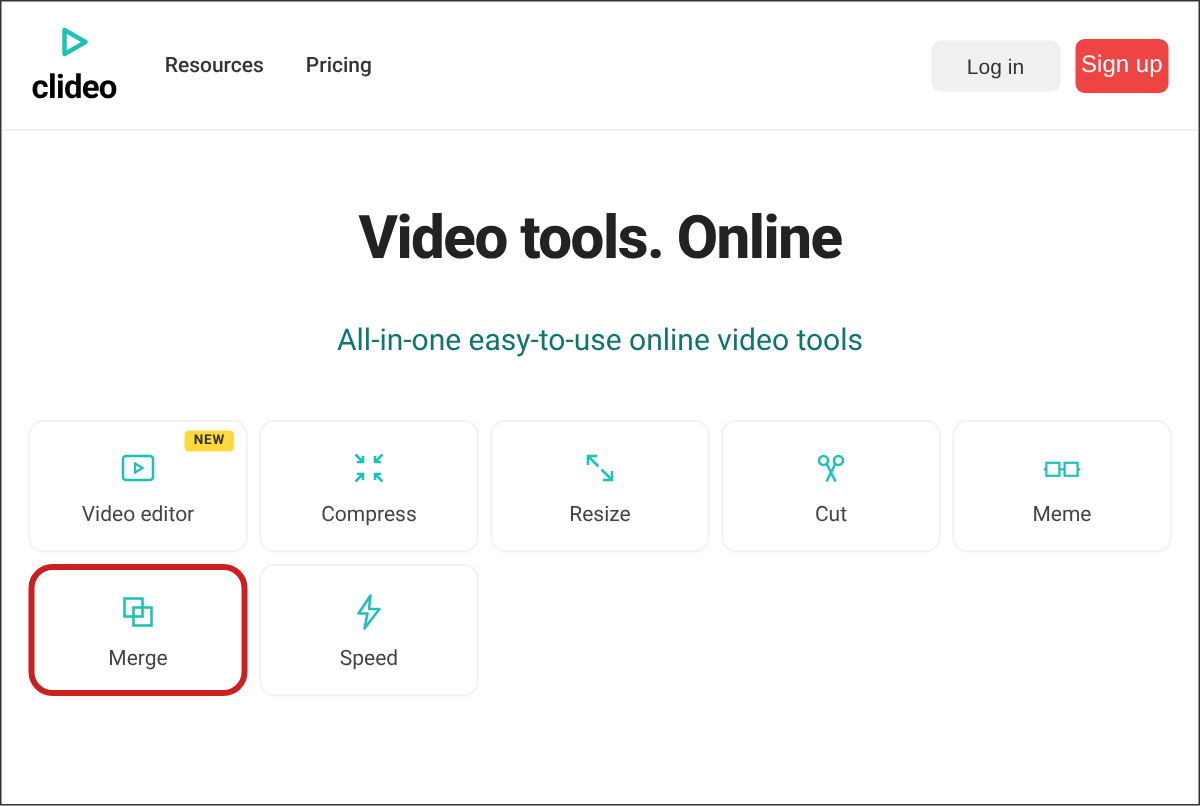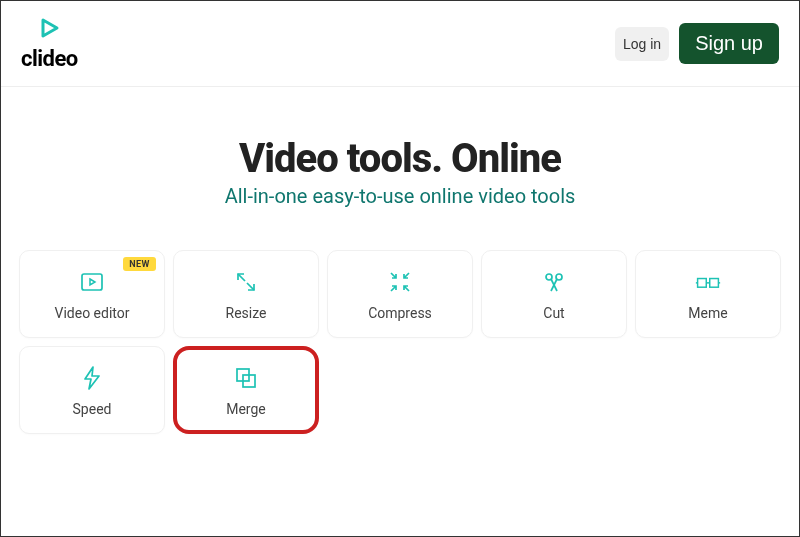--- a/index.html
+++ b/index.html
@@ -50,45 +50,45 @@
       margin-left: auto;
       display: flex;
       gap: 10px;
       align-items: center;
     }
     .login-btn {
       background: #f0f0f0;
       border: none;
       color: #333;
       font-size: 14px;
-      padding: 9px 8px;
+      padding: 9px 24px;
       border-radius: 6px;
       cursor: pointer;
       font-weight: 500;
     }
     .signup-btn {
-      background: #14532d;
+      background: #ef4444;
       border: none;
       color: #fff;
-      font-size: 20px;
-      padding: 9px 16px;
+      font-size: 16px;
+      padding: 9px 4px;
       border-radius: 6px;
       cursor: pointer;
       font-weight: 500;
     }
     .hero {
       text-align: center;
       padding: 48px 20px 30px;
     }
     .hero-title {
       font-size: 40px;
       font-weight: 800;
       color: #222;
       letter-spacing: -1px;
-      margin-bottom: 2px;
+      margin-bottom: 32px;
     }
     .hero-subtitle {
       font-size: 20px;
       color: #0f766e;
       font-weight: 400;
     }
     .tools-grid {
       display: grid;
       grid-template-columns: repeat(5, 1fr);
       gap: 8px;
@@ -145,20 +145,24 @@
 
 <header class="header">
   <div class="logo">
     <span class="logo-icon">
       <svg viewBox="0 0 24 24" fill="none">
         <path d="M6 4 L20 12 L6 20 Z" fill="none" stroke="#1dc2b4" stroke-width="3" stroke-linejoin="round"></path>
       </svg>
     </span>
     <span>clideo</span>
   </div>
+  <nav class="nav-links">
+    <span class="nav-link">Resources</span>
+    <span class="nav-link">Pricing</span>
+  </nav>
   <div class="header-actions">
     <button class="login-btn">Log in</button>
     <button class="signup-btn">Sign up</button>
   </div>
 </header>
 
 <section class="hero">
   <h1 class="hero-title">Video tools. Online</h1>
   <p class="hero-subtitle">All-in-one easy-to-use online video tools</p>
 </section>
@@ -173,39 +177,39 @@
         <path d="M11 10 L16 13 L11 16 Z" fill="none" stroke="#1dc2b4" stroke-width="1.5"></path>
       </svg>
     </span>
     <span class="tool-label">Video editor</span>
   </div>
 
 
   <div class="tool-card">
     <span class="tool-icon">
       <svg width="26" height="26" viewBox="0 0 26 26" stroke="#1dc2b4" stroke-width="1.7" fill="none">
+        <path d="M4 4 L9 9 M9 5 L9 9 L5 9"></path>
+        <path d="M22 4 L17 9 M17 5 L17 9 L21 9"></path>
+        <path d="M4 22 L9 17 M5 17 L9 17 L9 21"></path>
+        <path d="M22 22 L17 17 M21 17 L17 17 L17 21"></path>
+      </svg>
+    </span>
+    <span class="tool-label">Compress</span>
+  </div>
+
+  <div class="tool-card">
+    <span class="tool-icon">
+      <svg width="26" height="26" viewBox="0 0 26 26" stroke="#1dc2b4" stroke-width="1.7" fill="none">
         <path d="M5 11 L5 5 L11 5"></path>
         <path d="M21 15 L21 21 L15 21"></path>
         <path d="M5 5 L12 12"></path>
         <path d="M21 21 L14 14"></path>
       </svg>
     </span>
     <span class="tool-label">Resize</span>
-  </div>
-
-  <div class="tool-card">
-    <span class="tool-icon">
-      <svg width="26" height="26" viewBox="0 0 26 26" stroke="#1dc2b4" stroke-width="1.7" fill="none">
-        <path d="M4 4 L9 9 M9 5 L9 9 L5 9"></path>
-        <path d="M22 4 L17 9 M17 5 L17 9 L21 9"></path>
-        <path d="M4 22 L9 17 M5 17 L9 17 L9 21"></path>
-        <path d="M22 22 L17 17 M21 17 L17 17 L17 21"></path>
-      </svg>
-    </span>
-    <span class="tool-label">Compress</span>
   </div>
 
   <div class="tool-card">
     <span class="tool-icon">
       <svg width="26" height="26" viewBox="0 0 26 26" stroke="#1dc2b4" stroke-width="1.7" fill="none">
         <circle cx="8" cy="8" r="3"></circle>
         <circle cx="18" cy="8" r="3"></circle>
         <path d="M10 10 L16 22"></path>
         <path d="M16 10 L10 22"></path>
       </svg>
@@ -220,32 +224,32 @@
         <rect x="17" y="9" width="10" height="10"></rect>
         <line x1="13" y1="14" x2="17" y2="14"></line>
         <line x1="1" y1="14" x2="3" y2="14"></line>
         <line x1="27" y1="14" x2="29" y2="14"></line>
       </svg>
     </span>
     <span class="tool-label">Meme</span>
   </div>
 
 
+  <div class="tool-card highlight">
+    <span class="tool-icon">
+      <svg width="26" height="26" viewBox="0 0 26 26" stroke="#1dc2b4" stroke-width="1.7" fill="none">
+        <rect x="4" y="4" width="12" height="12"></rect>
+        <rect x="10" y="10" width="12" height="12"></rect>
+      </svg>
+    </span>
+    <span class="tool-label">Merge</span>
+  </div>
+
   <div class="tool-card">
     <span class="tool-icon">
       <svg width="26" height="26" viewBox="0 0 26 26" stroke="#1dc2b4" stroke-width="1.7" fill="none" stroke-linejoin="round">
         <path d="M14 2 L6 14 L12 14 L10 24 L20 11 L13 11 Z"></path>
       </svg>
     </span>
     <span class="tool-label">Speed</span>
   </div>
 
-  <div class="tool-card highlight">
-    <span class="tool-icon">
-      <svg width="26" height="26" viewBox="0 0 26 26" stroke="#1dc2b4" stroke-width="1.7" fill="none">
-        <rect x="4" y="4" width="12" height="12"></rect>
-        <rect x="10" y="10" width="12" height="12"></rect>
-      </svg>
-    </span>
-    <span class="tool-label">Merge</span>
-  </div>
-
 </div>
 
 </body></html>

